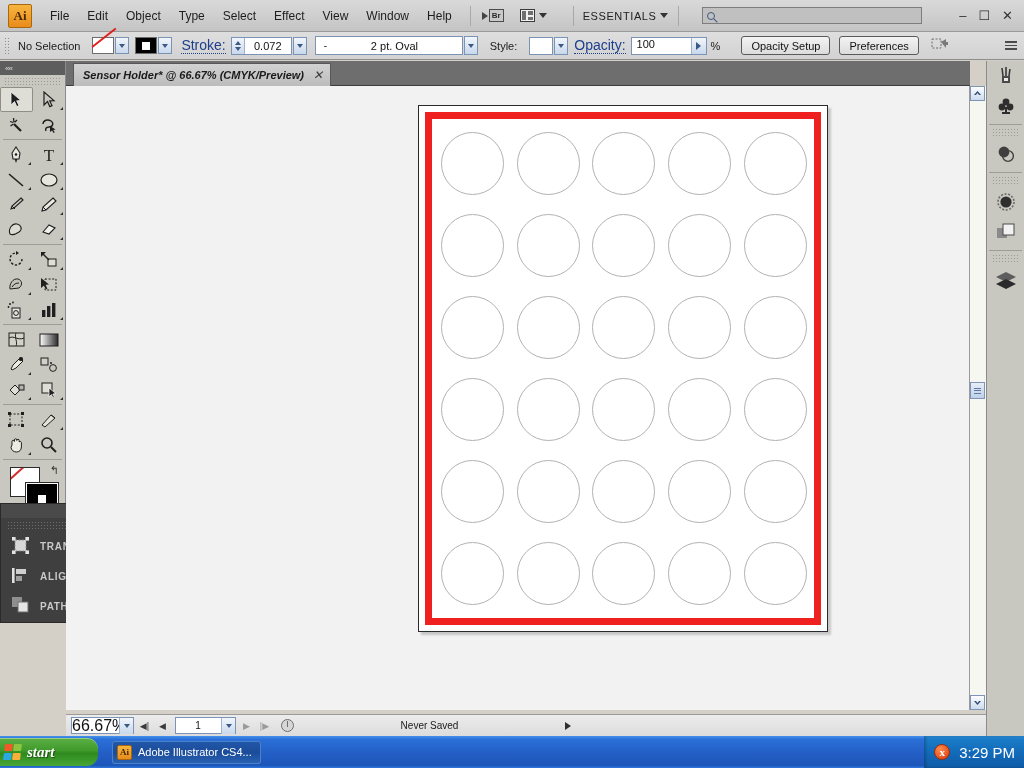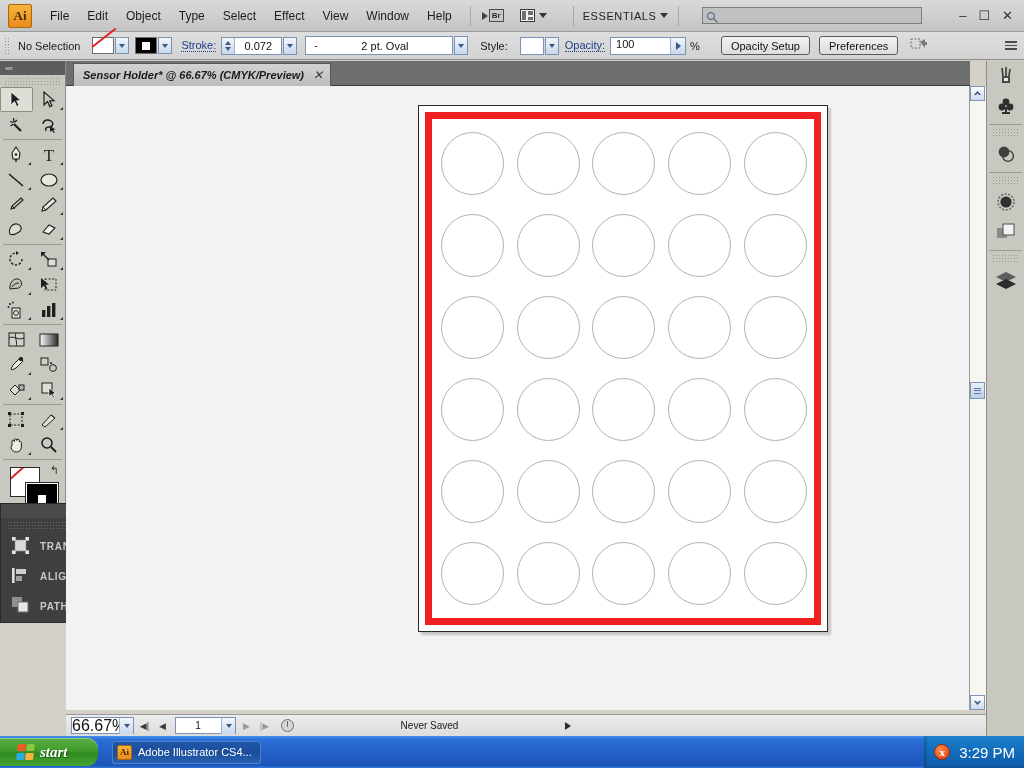--- a/index.html
+++ b/index.html
@@ -101,21 +101,21 @@
   .dd-btn {
     width: 14px; height: 17px; border: 1px solid #7b94b5; margin-left: 1px;
     background: linear-gradient(to bottom, #f2f6fb, #c8d8ec);
     display: flex; align-items: center; justify-content: center;
   }
   .dd-tri {
     width: 0; height: 0; border-top: 4px solid #3a5a85;
     border-left: 3.5px solid transparent; border-right: 3.5px solid transparent;
   }
   .link-label {
-    color: #1d3f8c; font-size: 11px; margin: 0 5px 0 3px;
+    color: #1d3f8c; font-size: 14px; margin: 0 5px 0 3px;
     border-bottom: 1px dotted #1d3f8c; cursor: default;
   }
   .spin-field {
     display: flex; align-items: center; height: 18px;
     border: 1px solid #7b94b5; background: #fff;
   }
   .spin-arrows {
     width: 13px; height: 16px; background: linear-gradient(to bottom,#f2f6fb,#c8d8ec);
     border-right: 1px solid #9fb2cc; display: flex; flex-direction: column;
     align-items: center; justify-content: center; gap: 2px;
@@ -345,21 +345,21 @@
   
   .taskbar {
     position: absolute; left: 0; bottom: 0; width: 1024px; height: 32px;
     background: linear-gradient(to bottom,#3f8cea 0%,#2a6fd6 9%,#२a6fd6 9%,#245fc4 50%,#1e57b8 92%,#2f7ae0 100%);
     background: linear-gradient(to bottom,#4691ec 0%,#2a70d8 10%,#235fc6 52%,#1d56b9 92%,#3079e0 100%);
     display: flex; align-items: center;
   }
   .start-btn {
     height: 28px; width: 98px; margin-left: 0; border-radius: 0 11px 11px 0;
     background: linear-gradient(to bottom,#5cb046 0%,#3f9a2b 45%,#2f8a1f 55%,#46a634 100%);
-    display:flex; align-items:center; gap:6px; padding-left: 17px;
+    display:flex; align-items:center; gap:6px; padding-left: 4px;
     box-shadow: inset 0 1px 0 rgba(255,255,255,.35);
   }
   .start-flag { width: 17px; height: 16px; display:grid;
     grid-template-columns:1fr 1fr; grid-template-rows:1fr 1fr; gap:1.5px; transform: skewX(-7deg); }
   .start-flag i { display:block; border-radius:1px; }
   .sf1 { background:#f05a28; } .sf2 { background:#8cc63e; }
   .sf3 { background:#29abe2; } .sf4 { background:#fbb03b; }
   .start-text {
     color:#fff; font-size:15px; font-style: italic; font-weight: bold;
     font-family: "Liberation Serif", serif; text-shadow: 1px 1px 1px rgba(0,0,0,.45);

